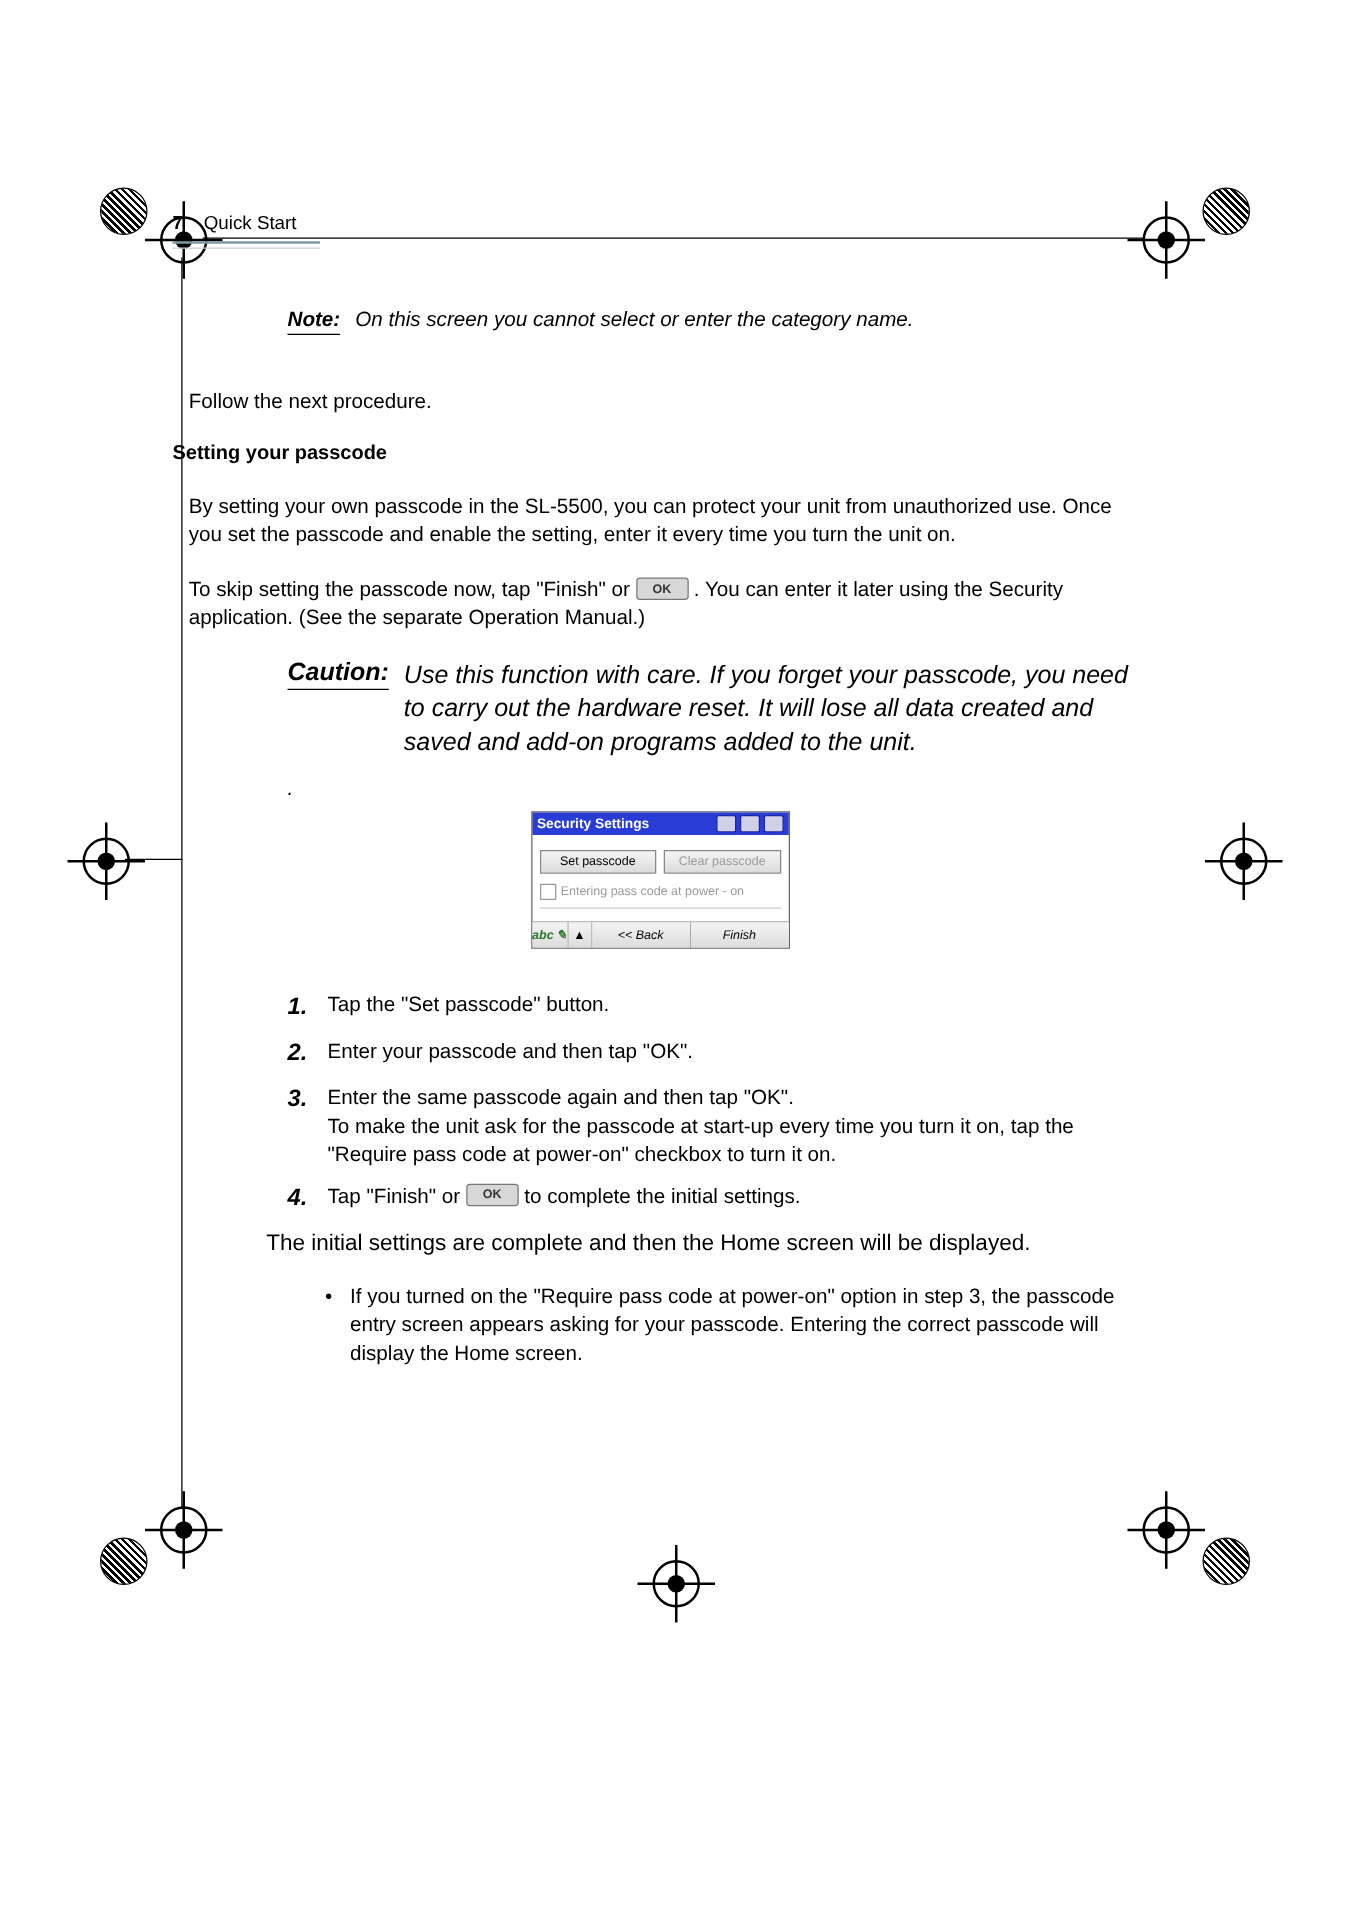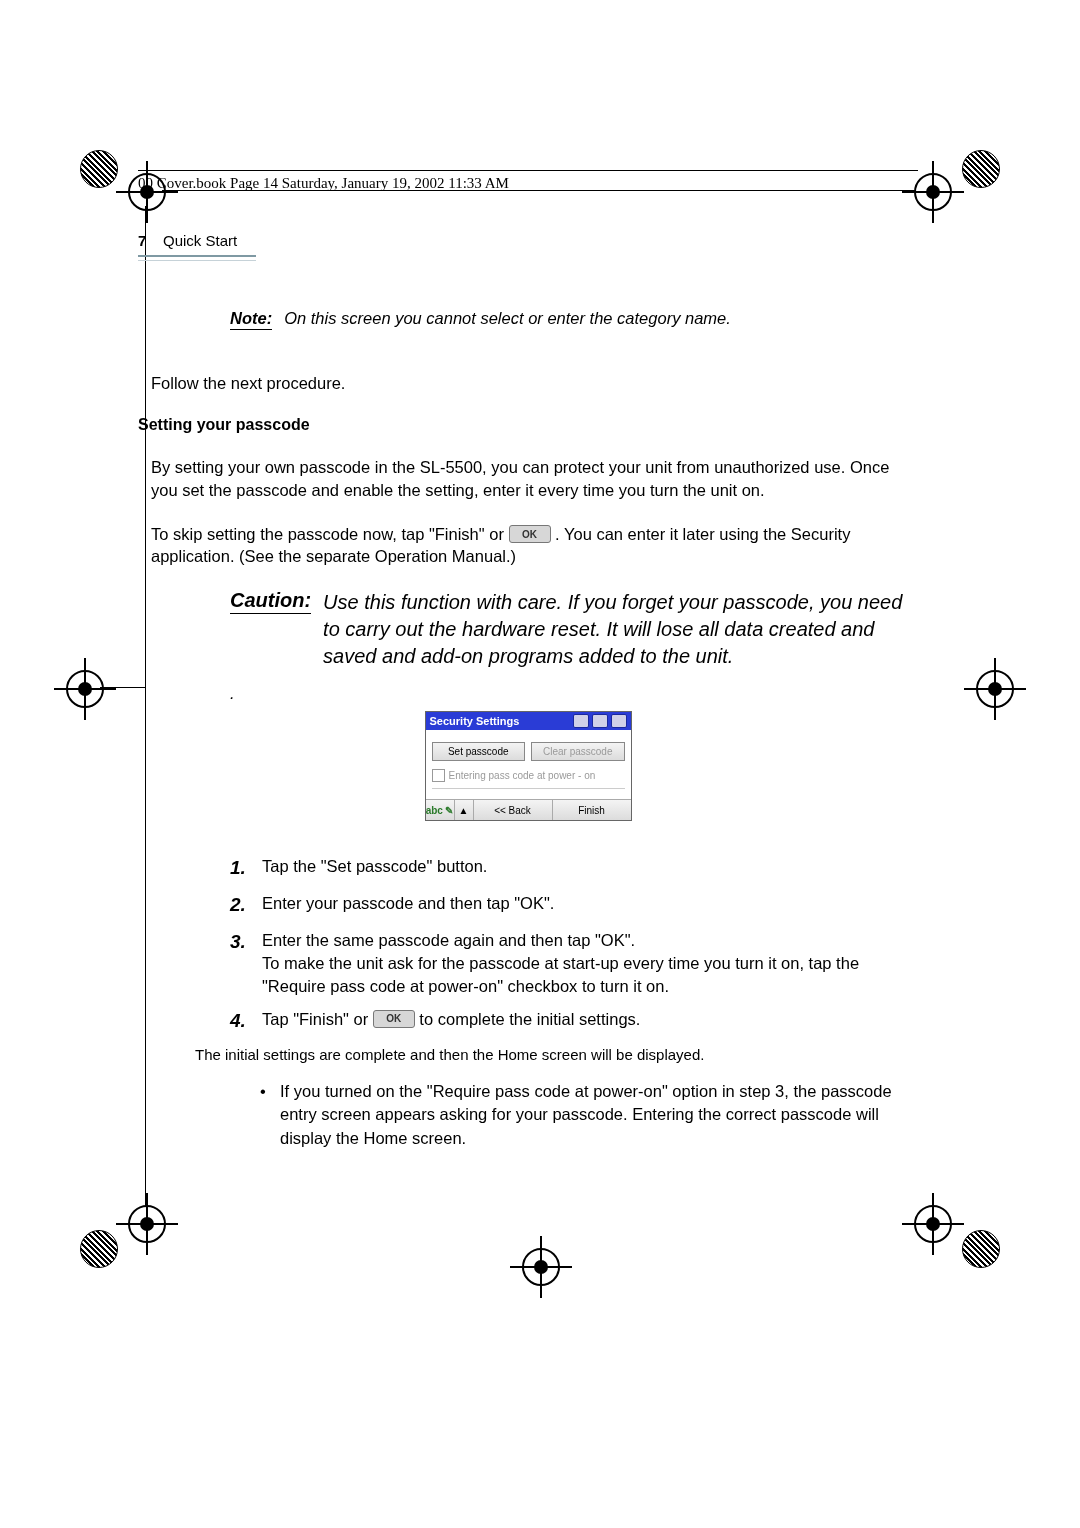--- a/index.html
+++ b/index.html
@@ -155,20 +155,21 @@
     display: flex; border-top: 1px solid #aaa;
   }
   .device .bottombar .seg {
     border-right: 1px solid #aaa;
     background: linear-gradient(#f4f4f4,#dcdcdc);
     font-size: 10px;
     display: flex;
     align-items: center;
     justify-content: center;
     height: 20px;
+    font-style: italic;
   }
   .device .bottombar .seg:last-child { border-right: none; }
   .device .bottombar .s1 { width: 28px; color:#2a7a2a; font-weight:bold;}
   .device .bottombar .s2 { width: 18px; }
   .device .bottombar .s3 { flex: 1; }
   .device .bottombar .s4 { flex: 1; }
 
   
   ol.steps {
     margin: 0 0 0 92px;
@@ -182,21 +183,21 @@
     margin-bottom: 10px;
     line-height: 1.4;
   }
   ol.steps > li .num {
     font-weight: 900;
     font-style: italic;
     font-size: 19px;
     min-width: 22px;
   }
   ol.steps > li .body { flex: 1; }
-  .sub-indent { margin-left: 57px; font-size: 15px; line-height: 1.4; }
+  .sub-indent { margin-left: 75px; font-size: 18px; line-height: 1.4; }
   .bullet-row { display: flex; gap: 8px; margin-left: 122px; font-size: 16.5px; line-height: 1.4; margin-top: 10px;}
   .bullet-row .b { min-width: 12px;}
 </style>
 </head>
 <body>
 
 <div class="reg" style="left:80px; top:150px;">
     <div class="hatch-ball"></div>
   </div>
 <div class="reg" style="left:128px; top:173px;">
@@ -256,21 +257,20 @@
 
 <div class="reg" style="left:522px; top:1248px;">
     <div class="target">
       <div class="cross-h"></div>
       <div class="cross-v"></div>
     </div>
   </div>
 
 <div class="page">
   <div style="height:40px;"></div>
-  <div class="header-line">00 Cover.book  Page 14  Saturday, January 19, 2002  11:33 AM</div>
 
   <div class="running-head">
     <span class="pn">7</span>
     &nbsp;&nbsp;
     <span>Quick Start</span>
   </div>
   <div class="underline-short"></div>
 
   <div class="note-row indent1">
     <span class="lbl">Note:</span>

